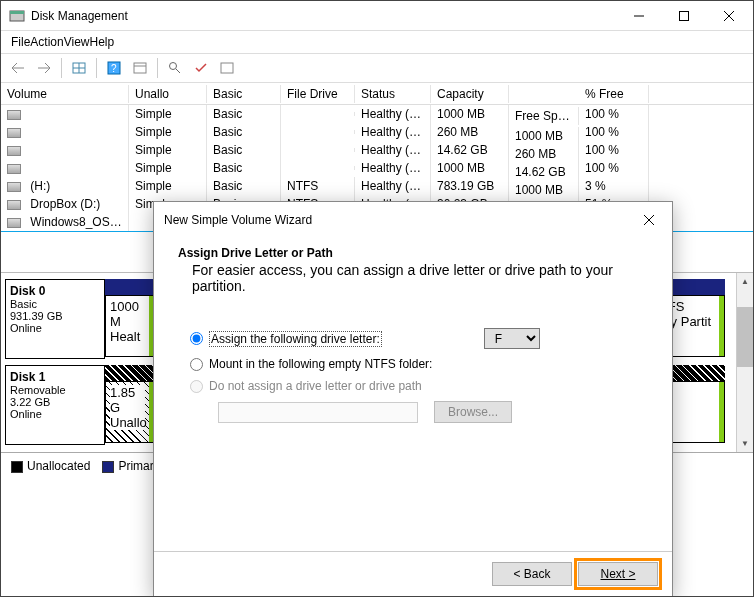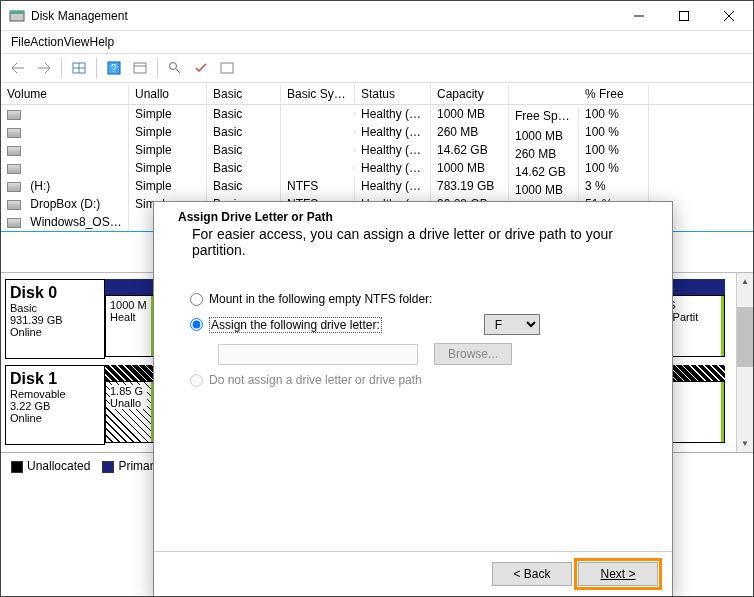--- a/index.html
+++ b/index.html
@@ -17,24 +17,24 @@
 .volumes { border-bottom: 1px solid #0ea5e9; }
 .volhdr { display: flex; background: #fff; border-bottom: 1px solid #ddd; font-size: 12px; height: 22px; align-items: center; }
 .volhdr div, .volrow div { padding: 2px 6px; border-right: 1px solid #e4e4e4; white-space: nowrap; overflow: hidden; text-overflow: ellipsis; }
 .col-v { width: 128px; } .col-l { width: 78px; } .col-t { width: 74px; } .col-fs { width: 74px; }
 .col-s { width: 76px; } .col-c { width: 78px; } .col-f { width: 70px; margin-top: 44px; } .col-p { width: 70px; }
 .volrow { display: flex; height: 18px; align-items: center; font-size: 12px; }
 .volrow .vicon { width: 14px; height: 10px; background: linear-gradient(#ddd,#aaa); border: 1px solid #888; display: inline-block; vertical-align: middle; margin-right: 6px; }
 .diskpane { height: 180px; overflow: hidden; padding: 0 16px 0 4px; position: relative; margin-top: 40px; border-top: 1px solid #bbb; }
 .diskrow { display: flex; height: 80px; margin-top: 6px; }
 .disklabel { width: 100px; border: 1px solid #000; padding: 4px; font-size: 11px; background: #fff; }
-.disklabel b { font-size: 16px; }
+.disklabel b { font-size: 12px; }
 .diskhdr { height: 16px; background: #1a237e; width: 620px; }
 .diskparts { display: flex; width: 620px; border: 1px solid #000; height: 62px; }
-.part { border-right: 3px solid #84cc16; padding: 3px 4px; font-size: 11px; overflow: hidden; }
+.part { border-right: 5px solid #84cc16; padding: 3px 4px; font-size: 13px; overflow: hidden; }
 .part.hatch { background: repeating-linear-gradient(45deg,#fff,#fff 4px,#000 4px,#000 5px); }
 .legend { border-top: 1px solid #aaa; padding: 6px 10px; display: flex; gap: 12px; align-items: center; font-size: 12px; }
 .legend .sw { width: 12px; height: 12px; display: inline-block; border: 1px solid #333; vertical-align: middle; margin-right: 4px; }
 .scrollbr { position: absolute; right: 0; top: 0; width: 17px; height: 100%; background: #f0f0f0; border-left: 1px solid #ccc; }
 .scrollbr .thumb { background: #c1c1c1; width: 100%; height: 60px; margin-top: 17px; }
 .scrollbr .arr { height: 17px; display: flex; align-items: center; justify-content: center; font-size: 8px; color: #555; }
 
 
 .dialog { position: absolute; left: 152px; top: 200px; width: 520px; height: 396px; background: #fff; border: 1px solid #888; box-shadow: 0 4px 20px rgba(0,0,0,.3); display: flex; flex-direction: column; }
 .dlg-title { display: flex; align-items: center; padding: 6px 8px 6px 10px; font-size: 12px; }
@@ -142,21 +142,21 @@
         <rect x="1" y="1" width="12" height="10" stroke="#888" fill="none"></rect>
       </svg>
     </div>
 </div>
 
 <div class="volumes">
   <div class="volhdr">
     <div class="col-v">Volume</div>
     <div class="col-l">Unallo</div>
     <div class="col-t">Basic</div>
-    <div class="col-fs">Basic System</div>
+    <div class="col-fs">File Drive</div>
     <div class="col-s">Status</div>
     <div class="col-c">Capacity</div>
     <div class="col-f">Free Spa...</div>
     <div class="col-p">% Free</div>
   </div>
   <div id="vol-rows">
       <div class="volrow">
         <div class="col-v"><span class="vicon"></span></div>
         <div class="col-l">Simple</div>
         <div class="col-t">Basic</div>
@@ -269,40 +269,49 @@
     <div class="arr" style="position:absolute;bottom:0;width:100%">▼</div>
   </div>
 </div>
 
 <div class="legend">
   <span><span class="sw" style="background:#000"></span><span>Unallocated</span></span>
   <span><span class="sw" style="background:#1a237e"></span><span>Primary</span></span>
 </div>
 
 <div class="dialog">
+  <div class="dlg-title">
+    <span>New Simple Volume Wizard</span>
+    <div class="dlg-close">
+        <svg width="10" height="10" stroke="#000">
+          <line x1="0" y1="0" x2="10" y2="10"></line>
+          <line x1="10" y1="0" x2="0" y2="10"></line>
+        </svg>
+      </div>
+  </div>
   <div class="dlg-head">
     <b>Assign Drive Letter or Path</b>
     <div class="sub">For easier access, you can assign a drive letter or drive path to your partition.</div>
   </div>
   <div class="dlg-body">
-    <div class="optrow">
-      <input type="radio" style="">
-      <label>Mount in the following empty NTFS folder:</label>
-    </div>
     <div class="optrow">
       <input type="radio" checked="" style="">
       <label class="dotted">Assign the following drive letter:</label>
       <select class="dlg-select"><option>F</option></select>
     </div>
     <div class="optrow">
-      <input class="dlg-folder" disabled="" style="">
-      <button class="browsebtn" disabled="">Browse...</button>
+      <input type="radio" style="">
+      <label>Mount in the following empty NTFS folder:</label>
     </div>
     <div class="optrow disabled">
       <input type="radio" disabled="" style="">
       <label>Do not assign a drive letter or drive path</label>
     </div>
+    <div class="optrow">
+      <input class="dlg-folder" disabled="" style="">
+      <button class="browsebtn" disabled="">Browse...</button>
+    </div>
   </div>
   <div class="dlg-foot">
     <button>&lt; Back</button>
     <button class="highlight">Next &gt;</button>
   </div>
 </div>
 
 </body></html>

